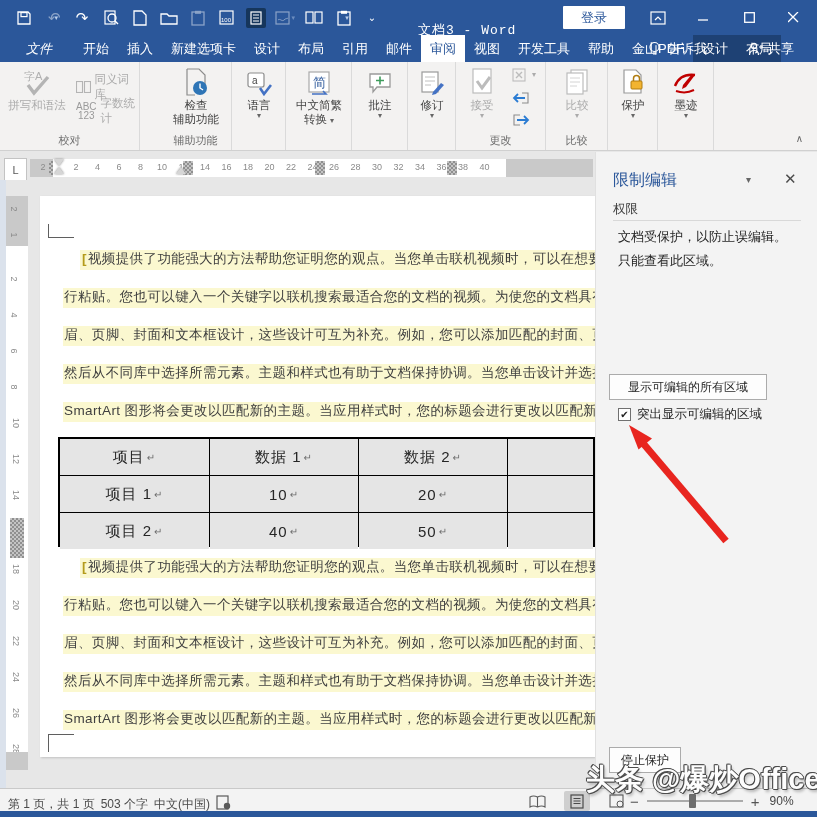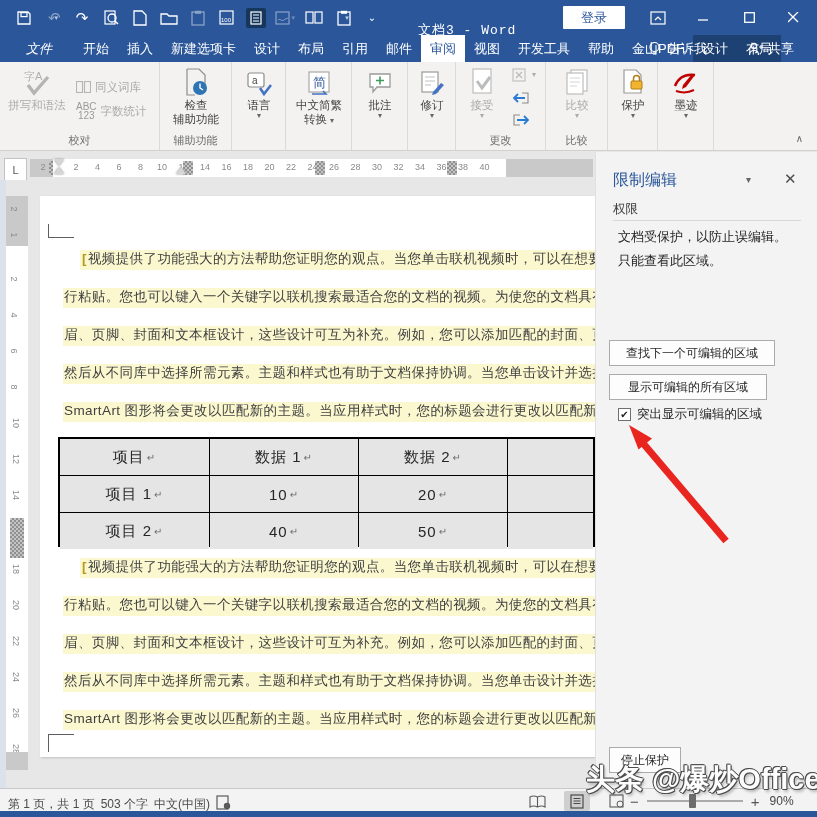--- a/index.html
+++ b/index.html
@@ -239,21 +239,21 @@
           <circle cx="6" cy="4" r="2.6" fill="none" stroke="#fff" stroke-width="1.2"></circle>
           <path d="M1.5 13c0-3 2-4.5 4.5-4.5S10.5 10 10.5 13" fill="none" stroke="#fff" stroke-width="1.2"></path>
           <path d="M11 5h4M13 3v4" stroke="#fff" stroke-width="1.2"></path>
         </svg>
       <span>共享</span>
     </div>
   </div>
 
   <div class="ribbon">
 
-    <div class="grp" style="left:0;width:160px;">
+    <div class="grp" style="left:0;width:140px;">
       <div class="bigbtn disabled" style="left:8px;width:58px;">
         <span class="bicon">
           <svg width="30" height="28">
               <text x="2" y="12" font-size="11" fill="#b0b0b0" font-family="Liberation Sans">字A</text>
               <path d="M6 17l6 8 14-16" fill="none" stroke="#b4b4b4" stroke-width="3.4"></path>
             </svg>
           </span>
         <span>拼写和语法</span>
       </div>
       <div class="smallitem disabled" style="left:76px;top:16px;">
@@ -542,21 +542,20 @@
   </div>
 
   <div class="pane">
     <div class="pane-title">限制编辑</div>
     <span class="pane-drop">▾</span>
     <span class="pane-close">✕</span>
     <div class="pane-section">权限</div>
     <div class="pane-hr"></div>
     <div class="pane-line1">文档受保护，以防止误编辑。</div>
     <div class="pane-line2">只能查看此区域。</div>
-    <button class="pane-btn btn-find">查找下一个可编辑的区域</button>
     <button class="pane-btn btn-show">显示可编辑的所有区域</button>
     <div class="chkrow">
       <span class="chkbox">✔</span>
       <span>突出显示可编辑的区域</span>
     </div>
     <svg class="redarrow" width="130" height="145">
       <polygon points="18,15 27.5,39.5 41,28.5" fill="#e8251f"></polygon>
       <line x1="31" y1="32" x2="115" y2="131" stroke="#e8251f" stroke-width="7"></line>
     </svg>
     <button class="pane-btn btn-stop">停止保护</button>

